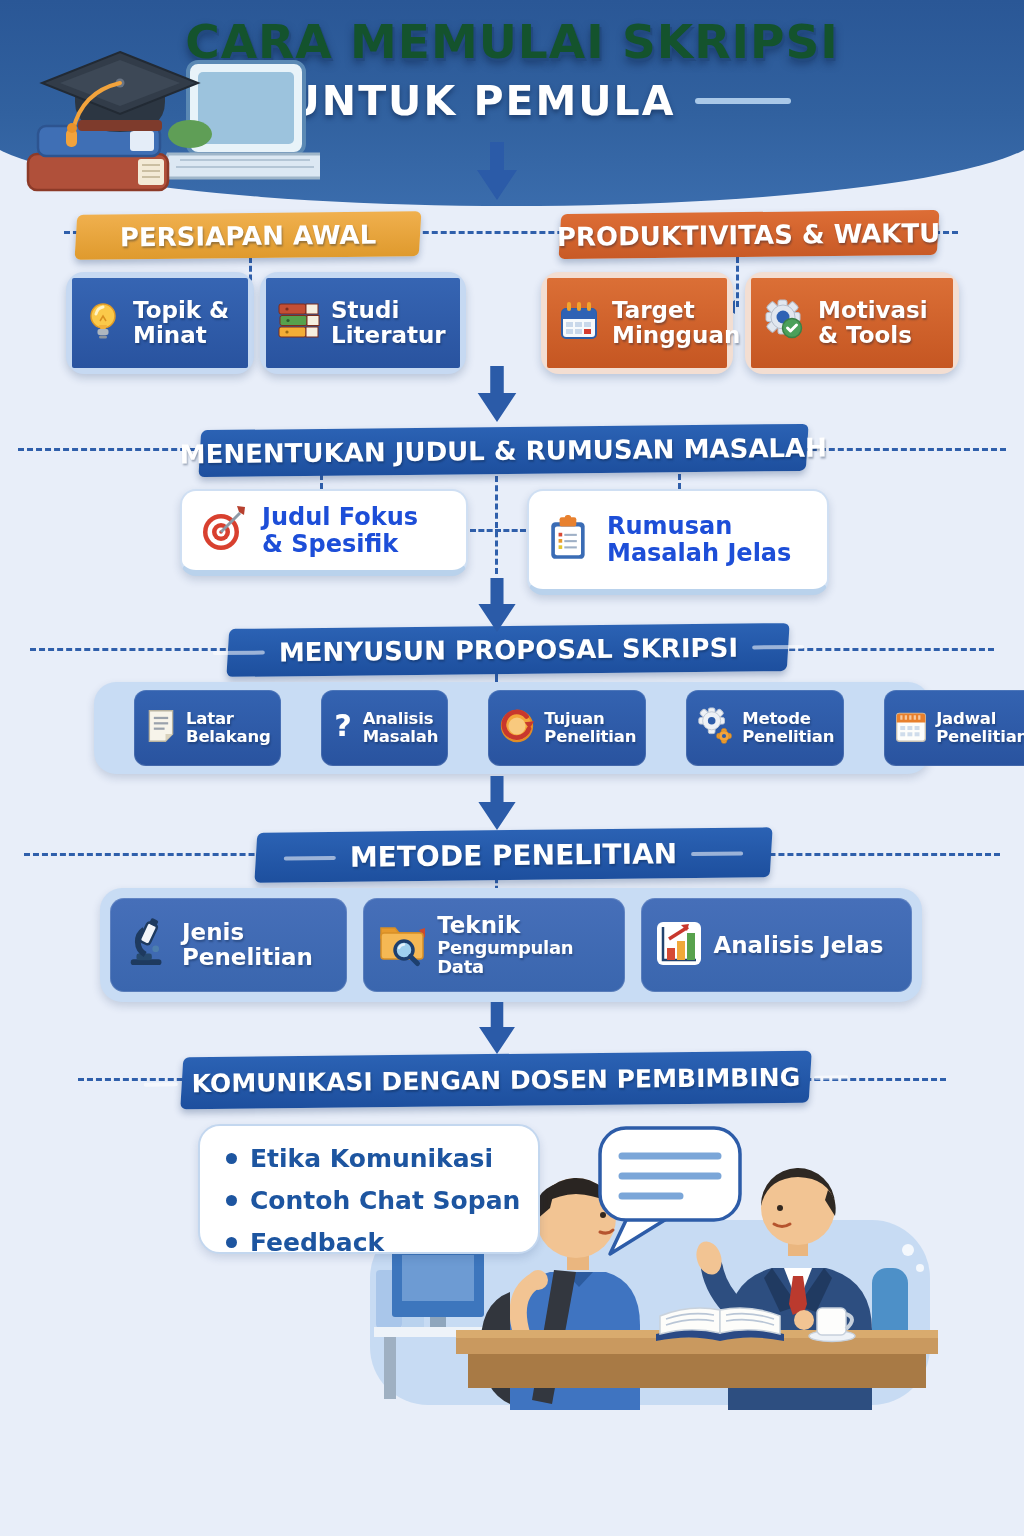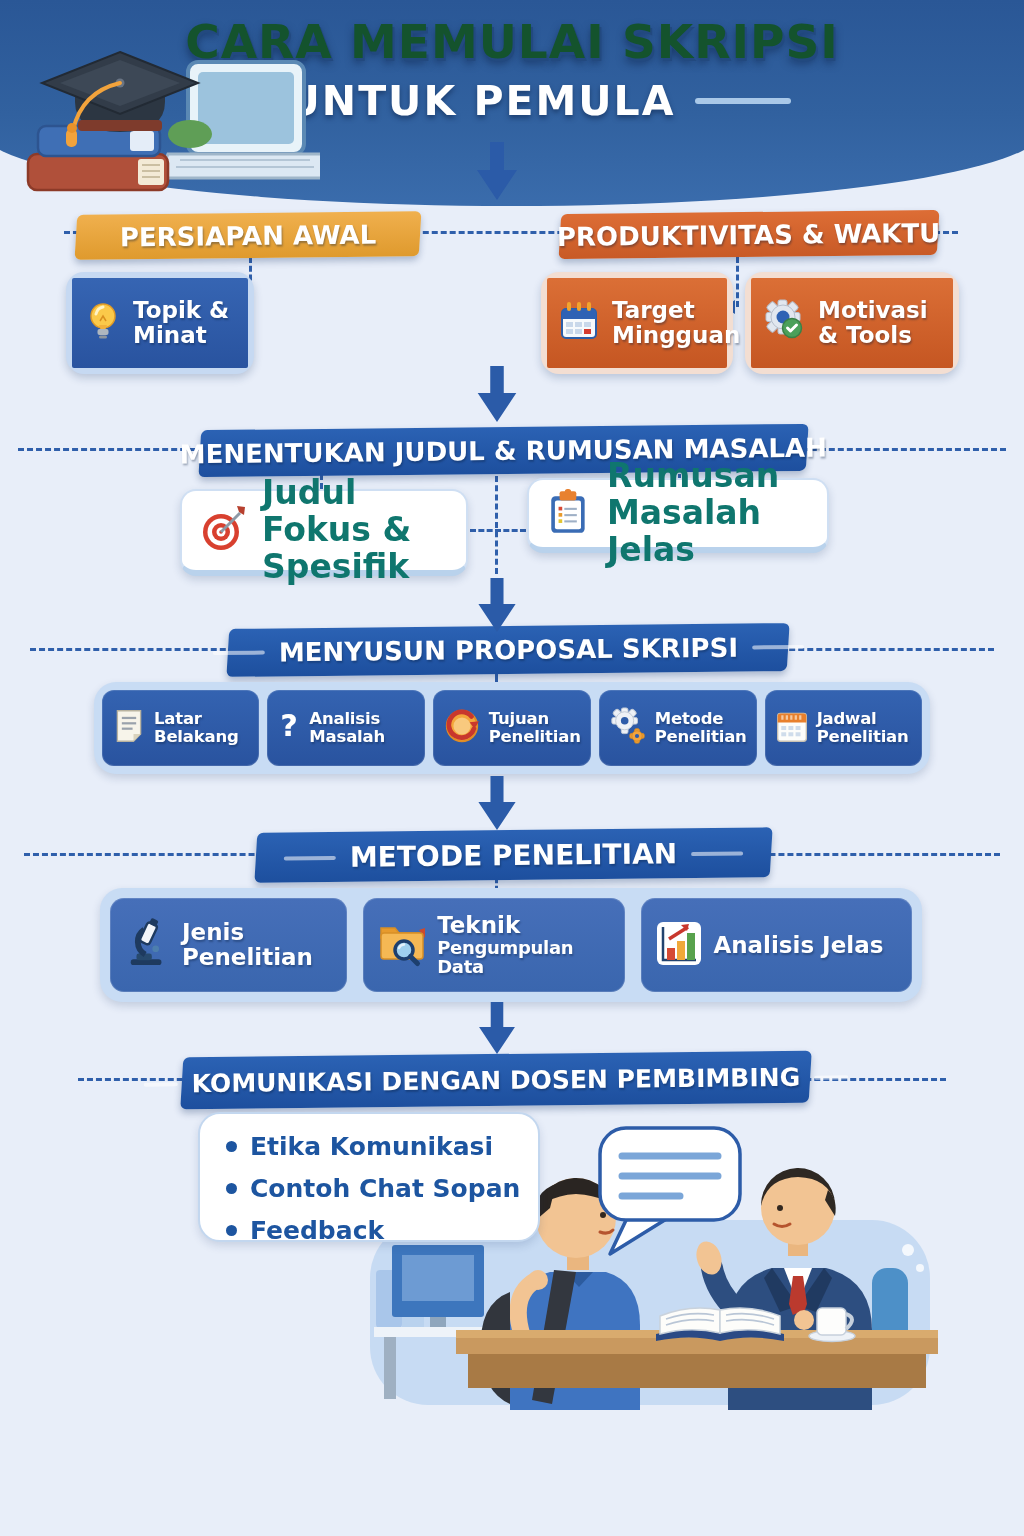--- a/index.html
+++ b/index.html
@@ -56,36 +56,36 @@
   .cardo.cream-out{background:#f3ded2;}
   .card-inner{height:100%;border-radius:2px;display:flex;align-items:center;
     gap:10px;padding:0 11px;box-sizing:border-box;}
   .card-inner.cblue{background:linear-gradient(180deg,#3665b3,#29539f);}
   .card-inner.corange{background:linear-gradient(180deg,#db6f36,#c55622);gap:12px;}
   .clabel{color:#fff;font-weight:800;font-size:23px;line-height:1.08;
     text-shadow:1px 2px 2px rgba(10,30,60,.35);flex:1;}
   .card-white{position:absolute;z-index:2;background:#ffffff;border:2px solid #cfdff3;
     border-bottom:6px solid #b9d2ec;border-radius:16px;display:flex;align-items:center;
     gap:14px;padding:0 16px;box-sizing:border-box;box-shadow:0 4px 8px rgba(25,55,105,.18);}
-  .card-white .wlabel{color:#0f766e;font-weight:800;font-size:33px;line-height:1.12;}
+  .card-white .wlabel{color:#1d4ed8;font-weight:800;font-size:24px;line-height:1.12;}
   .group-box{position:absolute;z-index:2;background:#c8dcf4;border-radius:22px;
     display:flex;box-sizing:border-box;box-shadow:0 4px 8px rgba(25,55,105,.18);}
   .pcard{flex:1;background:linear-gradient(180deg,#3463b1,#29539f);border-radius:12px;
     display:flex;align-items:center;gap:8px;padding:0 10px;box-sizing:border-box;
-    box-shadow:inset 0 0 0 1px rgba(255,255,255,.12);}
+    box-shadow:inset 0 0 0 1px rgba(255,255,255,.12);margin-left:32px;}
   .pcard .clabel{font-size:16.5px;letter-spacing:-.2px;}
   .mcard{background:linear-gradient(180deg,#466fb9,#3a66ae);border-radius:14px;
     display:flex;align-items:center;gap:10px;padding:16px 14px;box-sizing:border-box;
     box-shadow:inset 0 0 0 1px rgba(255,255,255,.15);}
   .mcard .clabel{font-size:23px;}
   .mcard .sub{display:block;font-size:18px;letter-spacing:-.3px;}
   
   .bullet-card{position:absolute;z-index:3;background:#fff;border:2px solid #c3d7ef;
     border-radius:22px;box-sizing:border-box;padding:18px 16px 12px 26px;
-    box-shadow:0 4px 8px rgba(25,55,105,.15);}
+    box-shadow:0 4px 8px rgba(25,55,105,.15);margin-top:12px;}
   .bullet-item{display:flex;align-items:center;gap:13px;margin-bottom:13px;}
   .bullet-dot{width:11px;height:11px;border-radius:50%;background:#1d55a0;flex:none;}
   .bullet-text{color:#1d55a0;font-weight:800;font-size:25px;white-space:nowrap;}
   .consult-illu{position:absolute;left:360px;top:1120px;z-index:2;}
 </style>
 </head>
 <body>
 
 <div class="poster">
 
@@ -178,20 +178,38 @@
             <circle cx="20" cy="15" r="12" fill="#fbc94a" stroke="#e09b26" stroke-width="1.5"></circle>
             <path d="M13 13c1-4 4-6.5 7-7" stroke="#fff3c4" stroke-width="3" fill="none" stroke-linecap="round"></path>
             <path d="M17 20l3-5 3 5" stroke="#d98f1f" stroke-width="1.5" fill="none"></path>
             <path d="M16 24h8l-1.5 4h-5z" fill="#f2b13c"></path>
             <rect x="14.5" y="28" width="11" height="6" rx="2" fill="#aeb6bf"></rect>
             <rect x="16" y="34.5" width="8" height="3" rx="1.5" fill="#8d959e"></rect>
           </svg></span>
       <span class="clabel">Topik &amp; Minat</span>
     </div>
   </div>
+  <div class="cardo blue-out" style="left:260px;top:272px;width:194px;height:90px">
+    <div class="card-inner cblue">
+      <span><svg width="44" height="40" viewBox="0 0 44 40">
+            <g stroke="#7a2d1e" stroke-width="1">
+              <rect x="2" y="3" width="27" height="10" rx="2" fill="#c34f35"></rect>
+              <rect x="29" y="3" width="12" height="10" fill="#f6efe0"></rect>
+              <rect x="3" y="14.5" width="27" height="10" rx="2" fill="#56a14c"></rect>
+              <rect x="30" y="14.5" width="12" height="10" fill="#f6efe0"></rect>
+              <rect x="2" y="26" width="27" height="10" rx="2" fill="#f3ad36"></rect>
+              <rect x="29" y="26" width="12" height="10" fill="#f6efe0"></rect>
+            </g>
+            <circle cx="10" cy="8" r="1.6" fill="#7a2d1e"></circle>
+            <circle cx="11" cy="19.5" r="1.6" fill="#2c5e2a"></circle>
+            <circle cx="10" cy="31" r="1.6" fill="#9a6a12"></circle>
+          </svg></span>
+      <span class="clabel">Studi Literatur</span>
+    </div>
+  </div>
   <div class="cardo cream-out" style="left:541px;top:272px;width:180px;height:90px">
     <div class="card-inner corange">
       <span><svg width="42" height="42" viewBox="0 0 42 42">
             <rect x="4" y="9" width="34" height="29" rx="4" fill="#f7fafc" stroke="#2c5ea8" stroke-width="2"></rect>
             <path d="M4 13a4 4 0 0 1 4-4h26a4 4 0 0 1 4 4v6H4z" fill="#2f62b4"></path>
             <g fill="#f2a42e">
               <rect x="9" y="2" width="4" height="9" rx="2"></rect>
               <rect x="19" y="2" width="4" height="9" rx="2"></rect>
               <rect x="29" y="2" width="4" height="9" rx="2"></rect>
             </g>
@@ -239,21 +257,21 @@
           <circle cx="23" cy="28" r="18" fill="#d8402f"></circle>
           <circle cx="23" cy="28" r="13.5" fill="#fff"></circle>
           <circle cx="23" cy="28" r="9" fill="#d8402f"></circle>
           <circle cx="23" cy="28" r="4.5" fill="#fff"></circle>
           <circle cx="23" cy="28" r="1.8" fill="#d8402f"></circle>
           <line x1="23" y1="28" x2="42" y2="9" stroke="#8d99a6" stroke-width="3"></line>
           <path d="M39 2l8 1-1 8-5-3z" fill="#b7402e"></path>
         </svg></span>
     <span class="wlabel" style="width:168px">Judul Fokus &amp; Spesifik</span>
   </div>
-  <div class="card-white" style="left:527px;top:478px;width:302px;height:75px">
+  <div class="card-white" style="left:527px;top:489px;width:302px;height:106px">
     <span><svg width="48" height="48" viewBox="0 0 46 46">
           <rect x="6" y="8" width="32" height="35" rx="4" fill="#3a6cb5"></rect>
           <rect x="9.5" y="12" width="25" height="27.5" rx="2" fill="#ffffff"></rect>
           <rect x="14" y="3" width="16" height="9" rx="2" fill="#e8812f"></rect>
           <rect x="19" y="1" width="6" height="5" rx="2.5" fill="#e8812f"></rect>
           <g stroke="#9fb0c6" stroke-width="2">
             <path d="M18.5 20h12"></path>
             <path d="M18.5 26h12"></path>
             <path d="M18.5 32h12"></path>
           </g>

